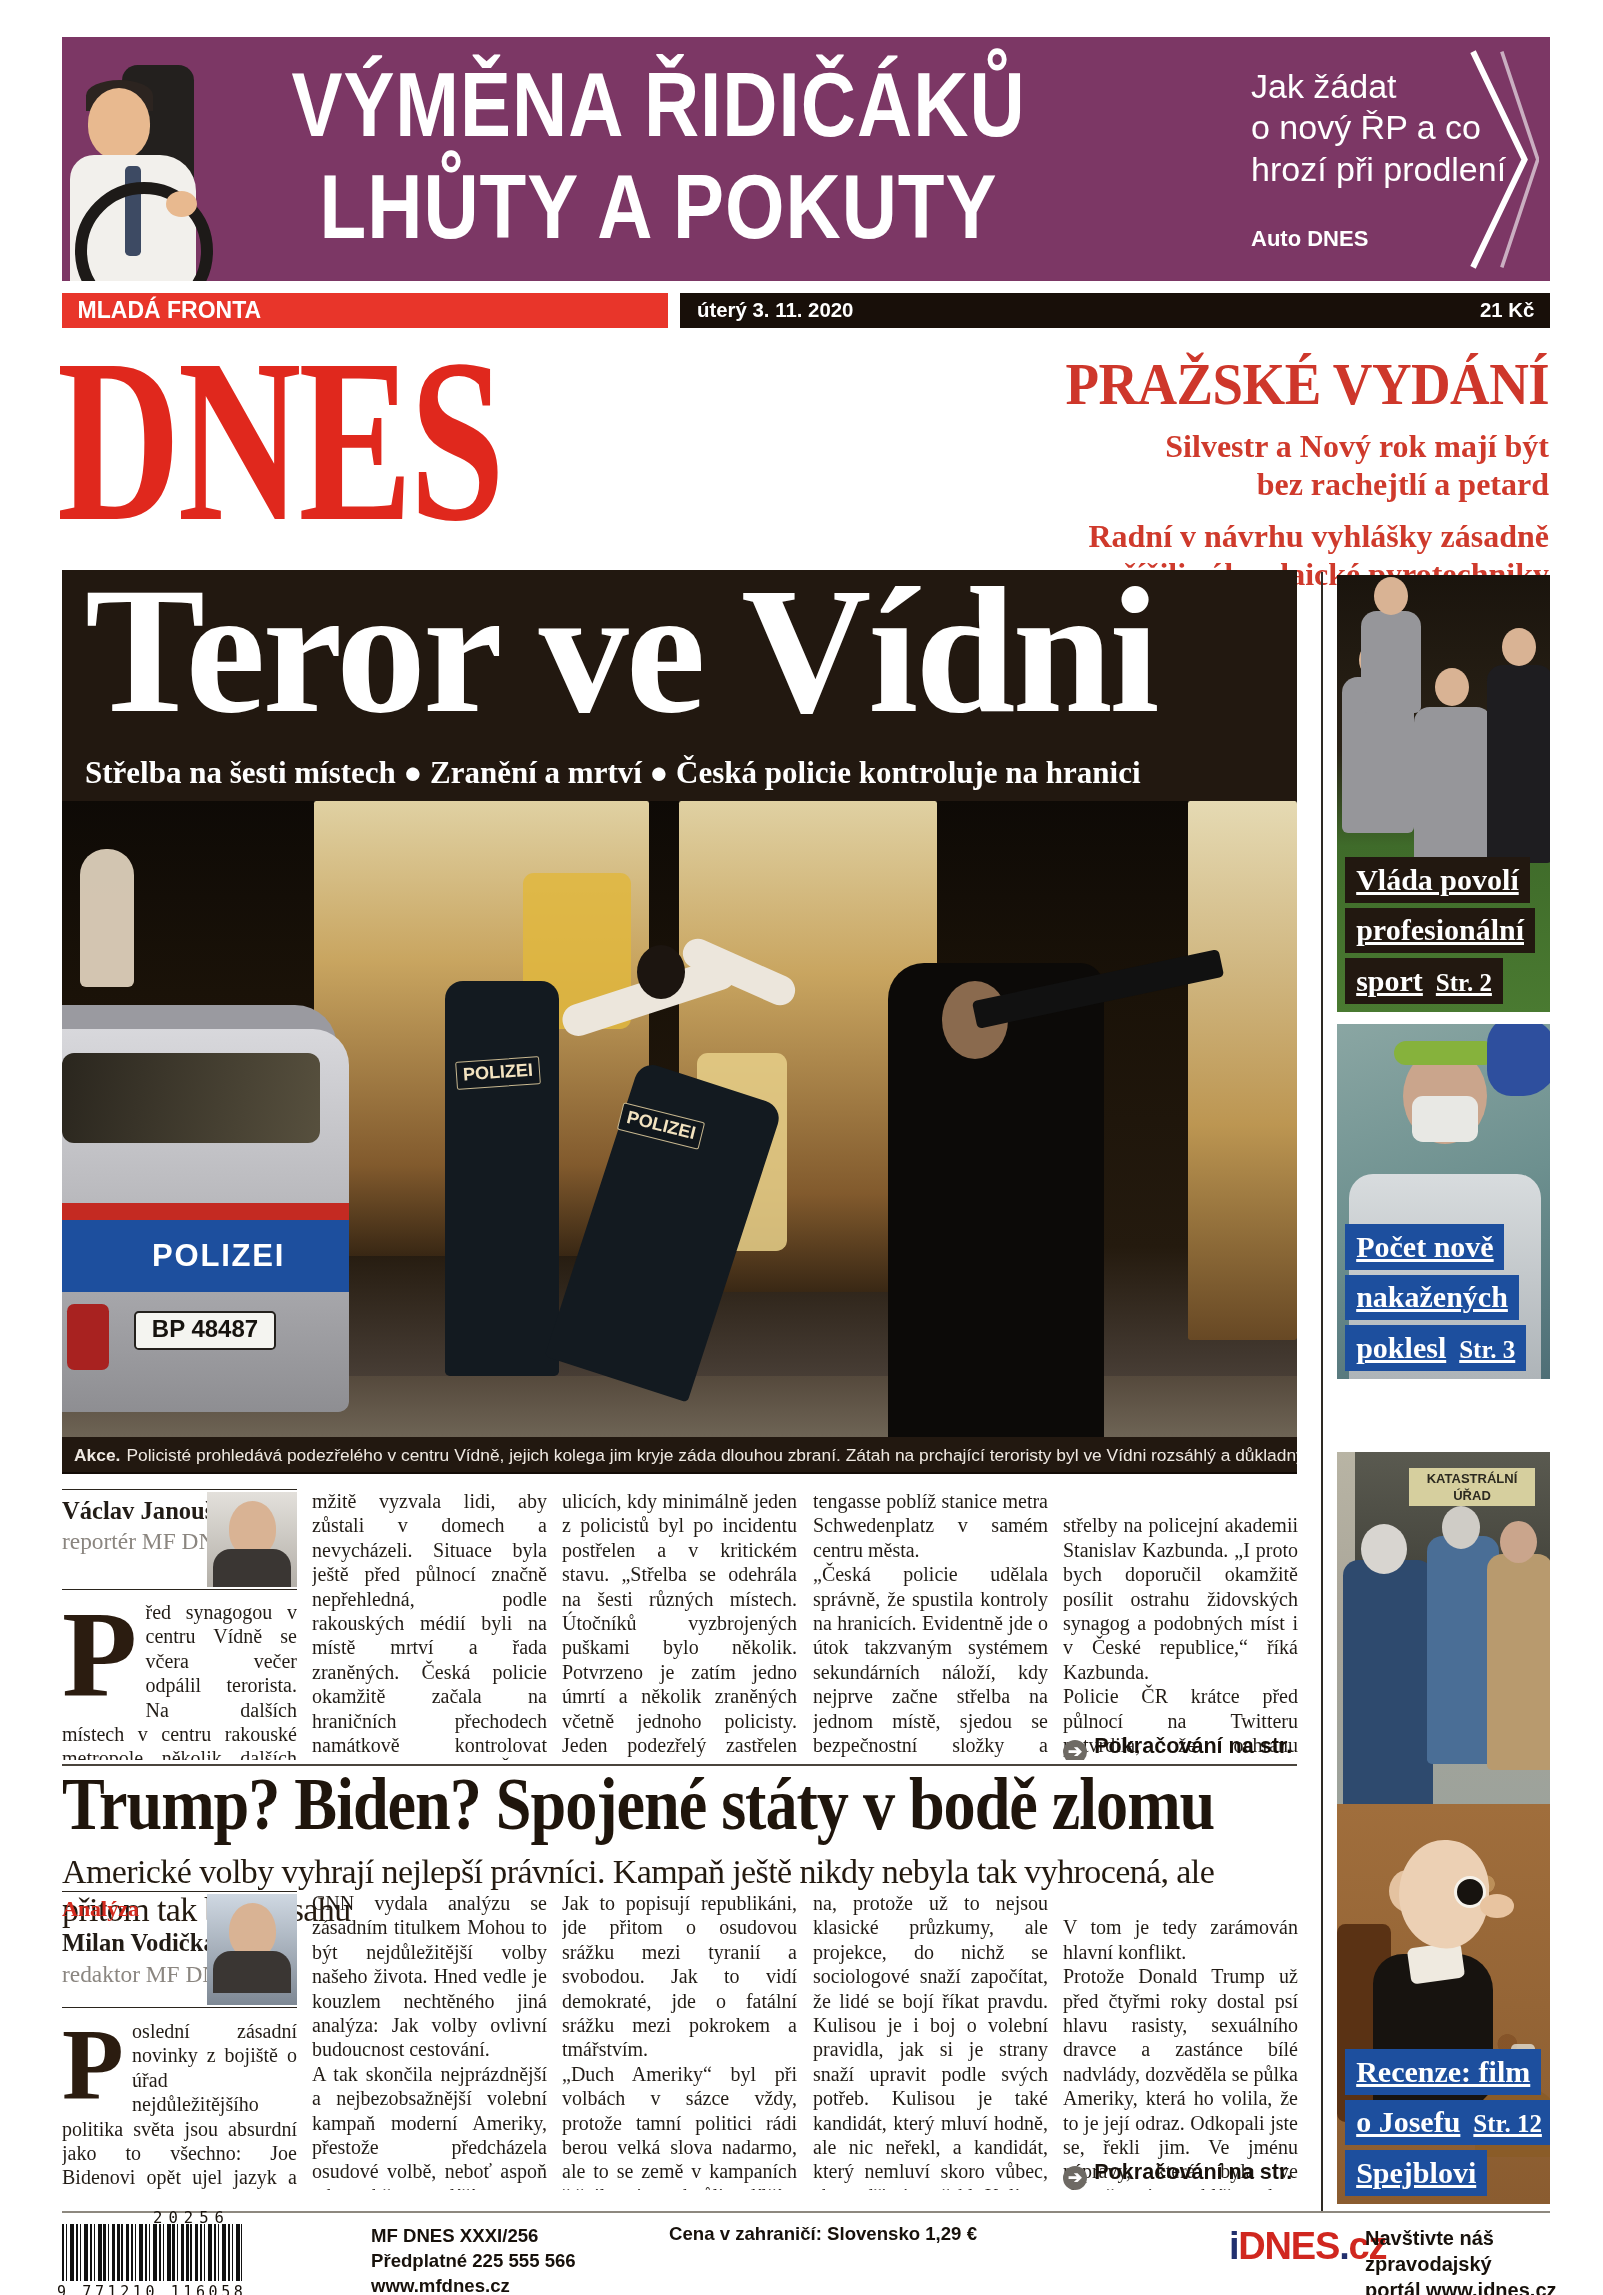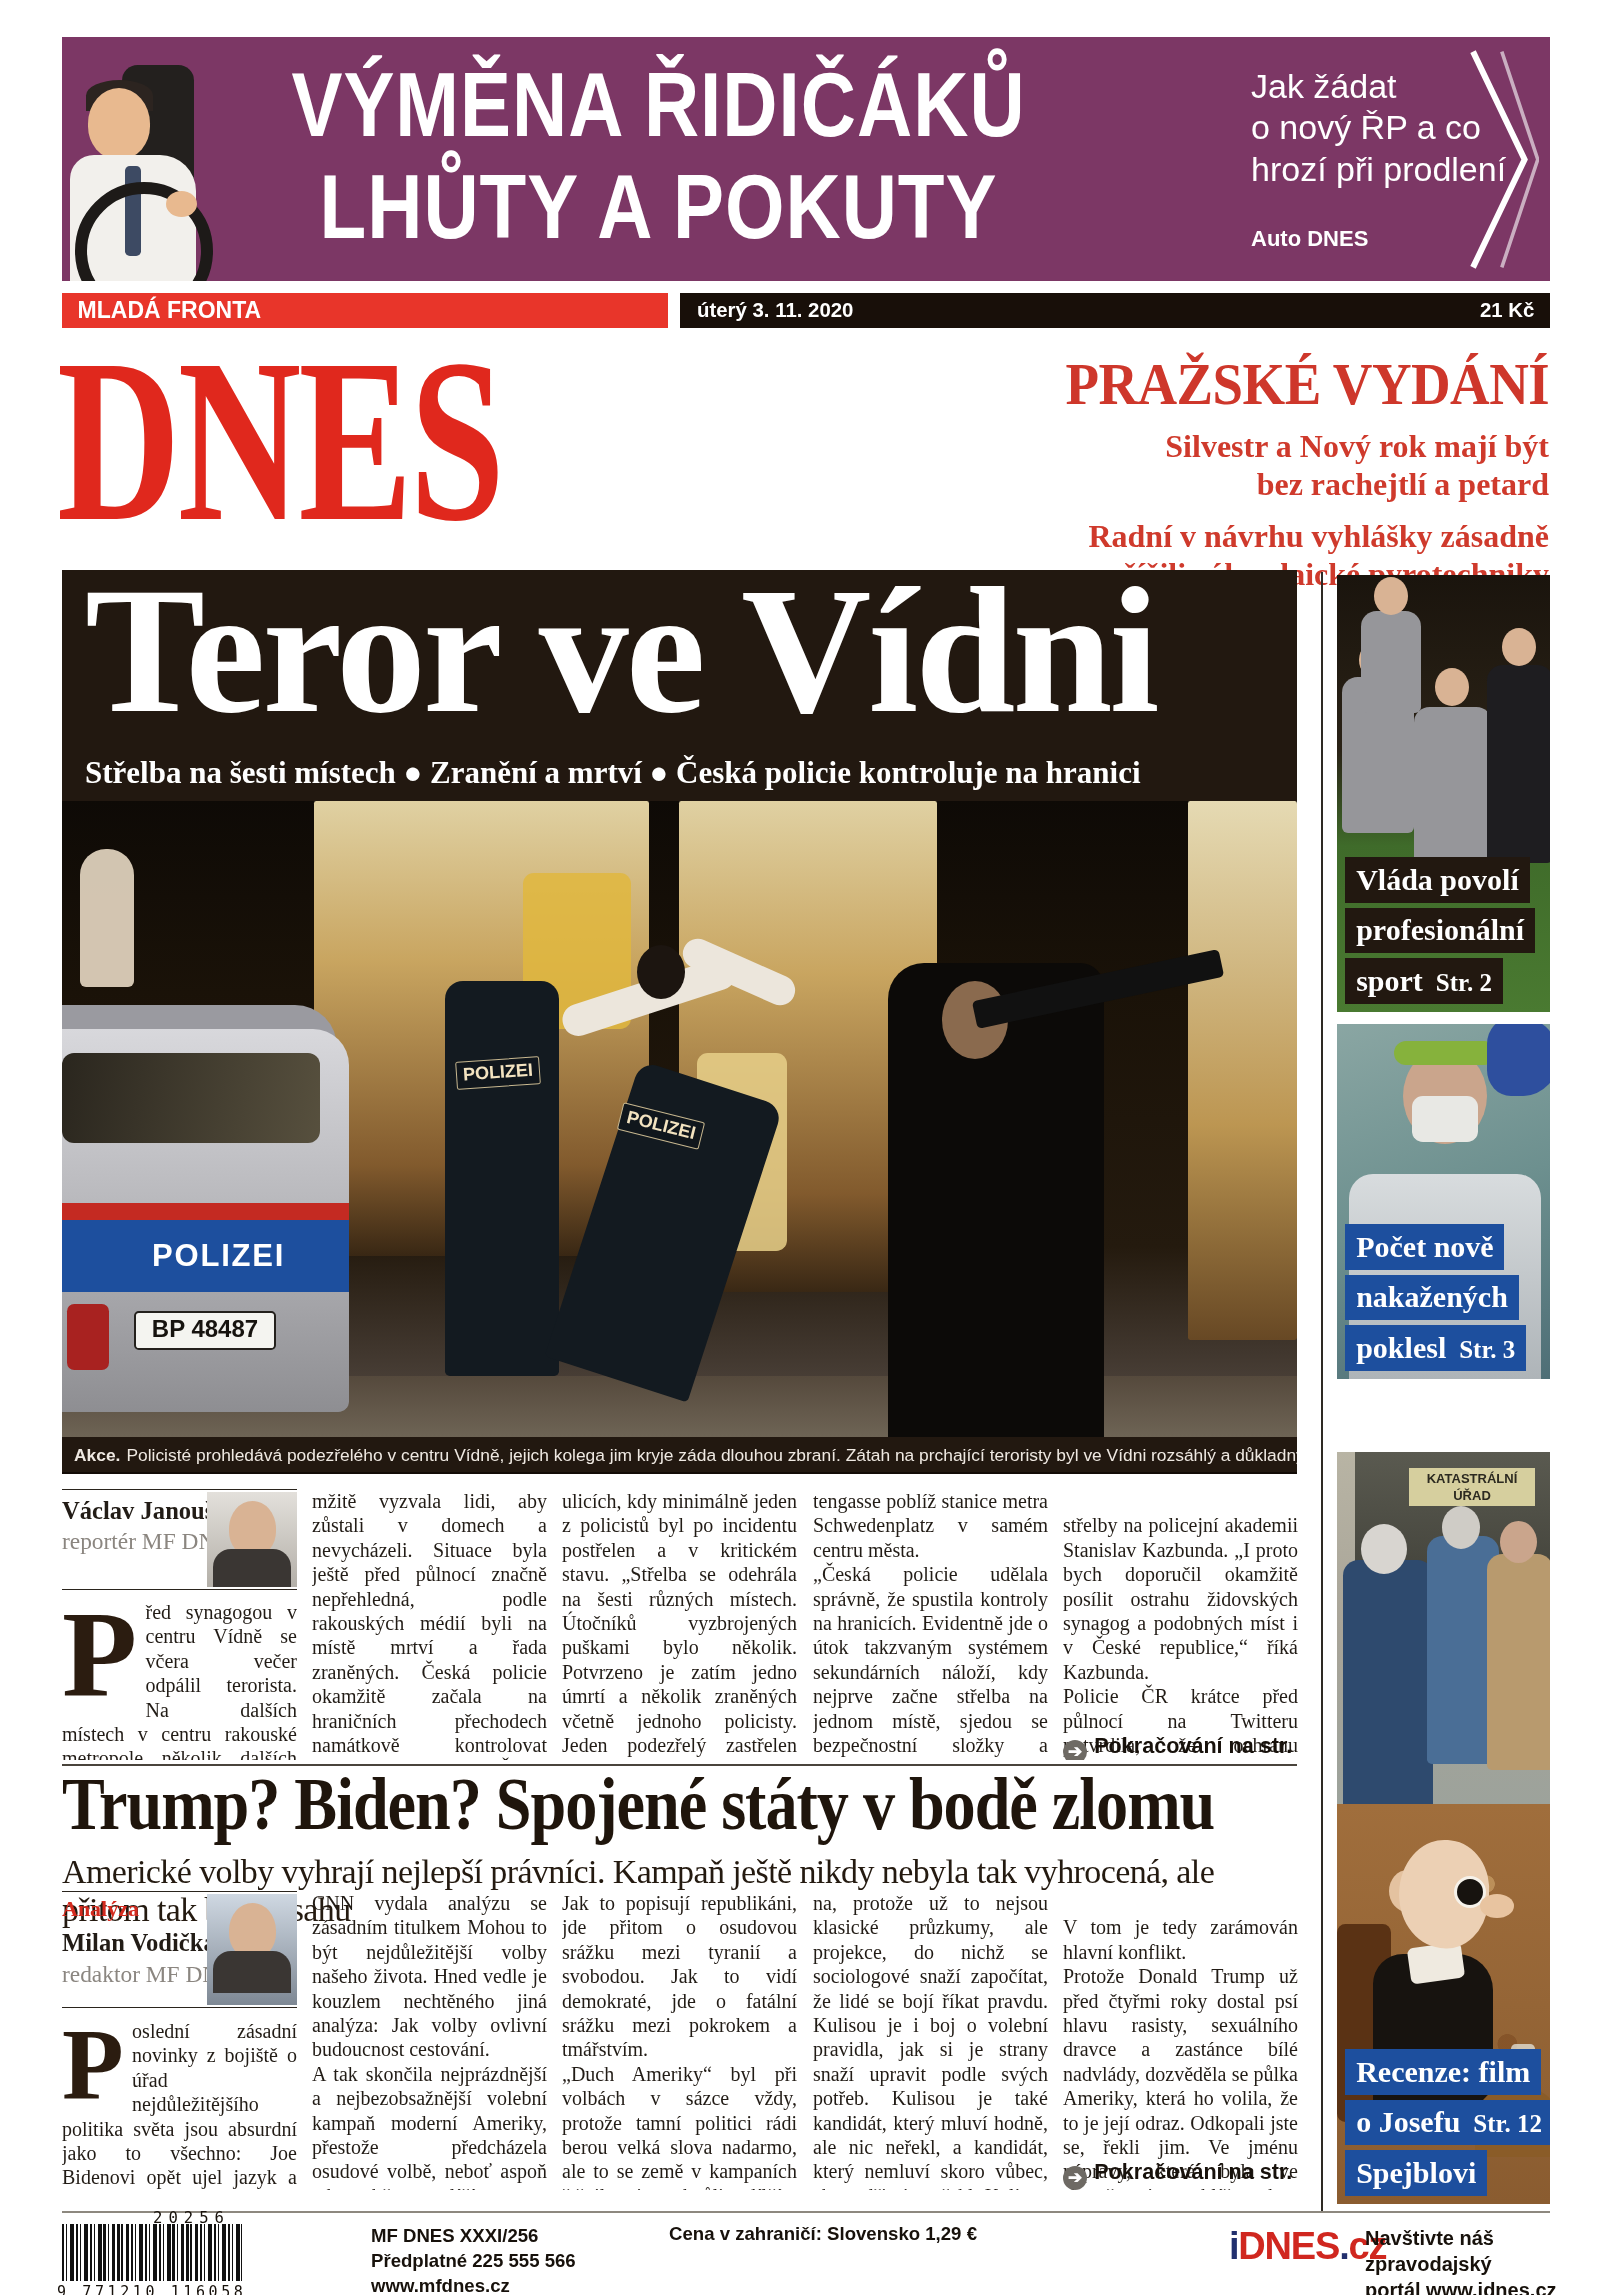--- a/index.html
+++ b/index.html
@@ -128,21 +128,21 @@
   .si1{top:575px;height:437px;background:linear-gradient(180deg,#1a140d 0%,#2a2216 40%,#3f6b2a 62%,#4a7a31 100%);}
   .si2{top:1024px;height:355px;background:linear-gradient(160deg,#8aa6a3 0%,#6d908f 50%,#4e6e76 100%);}
   .si3{top:1452px;height:395px;background:linear-gradient(180deg,#b8b4a4 0%,#a8a498 45%,#9aa29c 100%);}
   .si4{top:1804px;height:400px;background:
       radial-gradient(circle at 70% 20%,rgba(220,180,120,.5) 0 8.4px,transparent 9px),
       radial-gradient(circle at 30% 45%,rgba(220,180,120,.45) 0 7.2px,transparent 7.8px),
       radial-gradient(circle at 80% 60%,rgba(120,70,30,.5) 0 9.6px,transparent 10.2px),
       linear-gradient(180deg,#a06e3c,#8a5c30);}
   .ov{position:absolute;left:8.4px;bottom:8.4px;}
   .ov-line{display:table;color:#fff;font-weight:bold;font-size:30px;line-height:1.2;
-    padding:4.8px 10.8px;margin-top:4.8px;white-space:nowrap;}
+    padding:4.8px 10.8px;margin-top:4.8px;white-space:nowrap;text-decoration:underline;}
   .ov-dark .ov-line{background:#221810;}
   .ov-blue .ov-line{background:#1d4f9e;}
   .ov-black .ov-line{background:#140d08;}
   .ov-pg{font-size:25px;margin-left:13px;}
   
   .pl{position:absolute;border-radius:15.6px 15.6px 6px 6px;background:#96969a;}
   .pl-head{position:absolute;width:34px;height:38px;background:#d9b394;border-radius:50%;}
   .pl1{left:4.8px;top:102px;width:72px;height:156px;}
   .pl2{left:77px;top:132px;width:78px;height:180px;}
   .pl3{left:24px;top:36px;width:60px;height:102px;}

